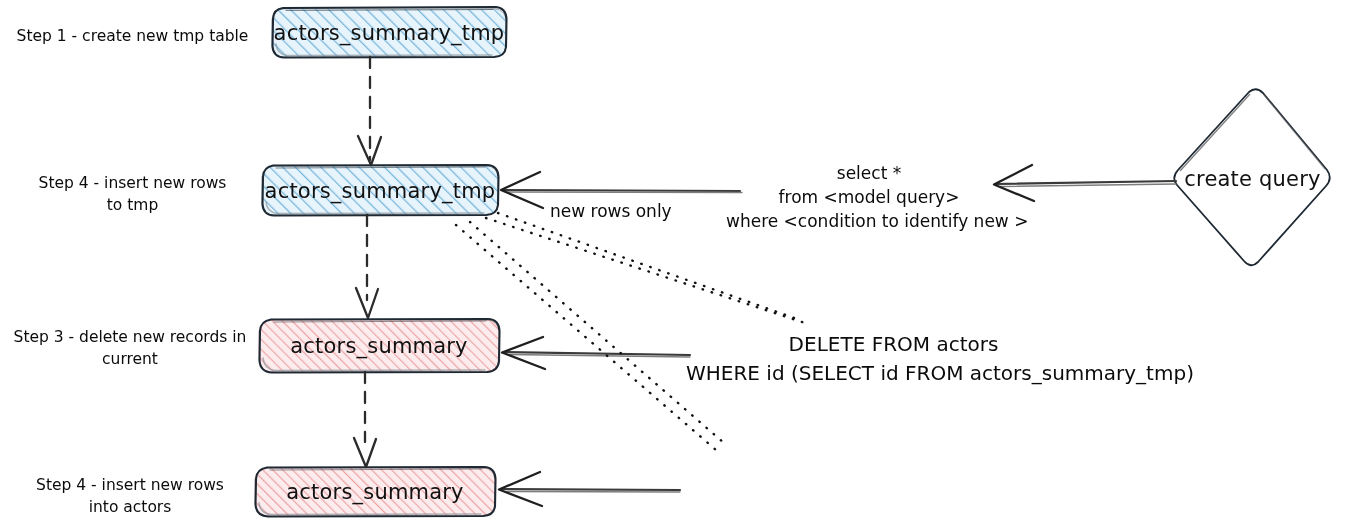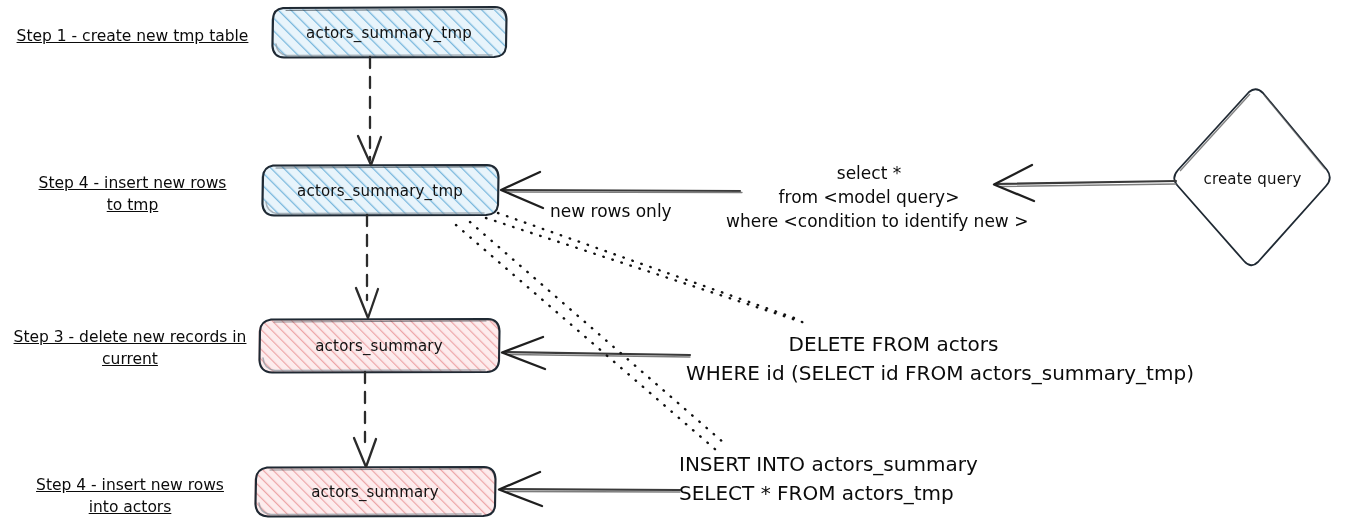--- a/index.html
+++ b/index.html
@@ -26,42 +26,41 @@
     pointer-events: none;
   }
   .node-label {
     position: absolute;
     display: flex;
     align-items: center;
     justify-content: center;
     text-align: center;
     color: #111111;
     font-family: "DejaVu Sans", sans-serif;
-    font-size: 15px;
+    font-size: 21px;
     letter-spacing: 0.2px;
     white-space: nowrap;
   }
   .ann {
     position: absolute;
     color: #0b0b0b;
     font-family: "DejaVu Sans", sans-serif;
     font-size: 17px;
     line-height: 1.42;
     white-space: pre;
   }
   .ann.center { text-align: center; }
   .step-label {
     position: absolute;
     color: #0b0b0b;
     font-family: "DejaVu Sans", sans-serif;
     font-size: 15.5px;
     line-height: 1.45;
     text-align: center;
     white-space: pre;
-    text-decoration: underline;
   }
   .sql {
     position: absolute;
     color: #0b0b0b;
     font-family: "DejaVu Sans", sans-serif;
     font-size: 20px;
     line-height: 1.45;
     text-align: center;
     white-space: pre;
   }
@@ -189,16 +188,14 @@
 
   <div class="ann" style="left:550px; top:199px;text-align:center;">new rows only</div>
 
   <div class="ann center" style="left:726px; top:161px; width:286px;">select *
 from &lt;model query&gt;
 where &lt;condition to identify new &gt;</div>
 
   <div class="sql center" style="left:686px; top:330px; width:415px;">DELETE FROM actors
 WHERE id (SELECT id FROM actors_summary_tmp)</div>
 
-  <div class="sql center" style="left:679px; top:450px; width:262px;">INSERT INTO actors_summary
-SELECT * FROM actors_tmp</div>
 
 </div>
 
 </body></html>

